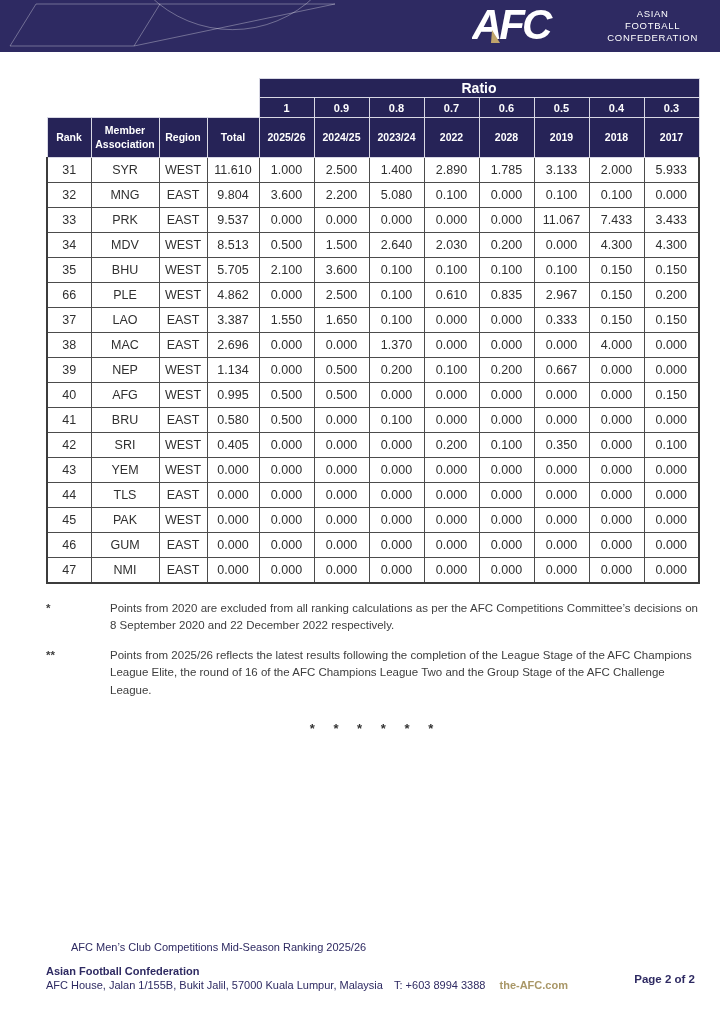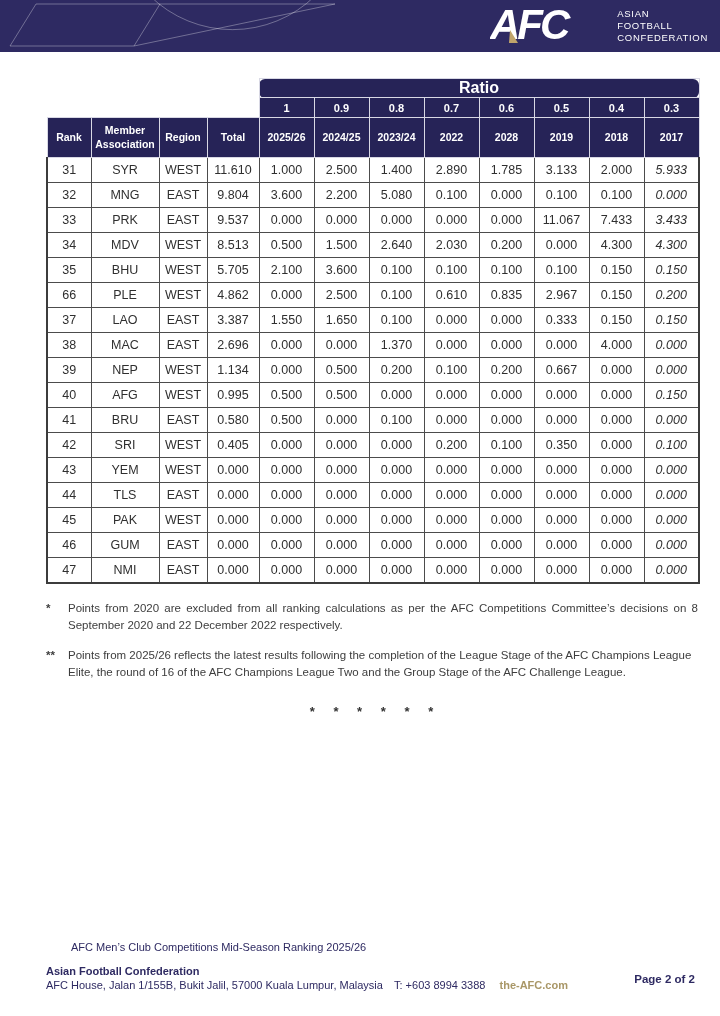--- a/index.html
+++ b/index.html
@@ -5,50 +5,50 @@
   * { margin:0; padding:0; box-sizing:border-box; }
   html,body { background:#ffffff; }
   body {
     width:720px; height:1016px; position:relative; overflow:hidden;
     font-family:"Liberation Sans", sans-serif; color:#2e2a62;
   }
 
   
   .banner { position:relative; height:52px; background:#2e2a62; overflow:hidden; }
   .banner .deco { position:absolute; left:0; top:0; width:100%; height:100%; }
-  .logo-block { position:absolute; right:12px; top:4px; display:flex; align-items:center; gap:7px; }
+  .logo-block { position:absolute; right:22px; top:4px; display:flex; align-items:center; gap:15px;text-align:center; }
   .afc-logo-svg { display:block; }
   .org-lines { color:#ffffff; font-size:9.5px; letter-spacing:0.7px; line-height:1.25; }
   .org-lines .bold-line { font-weight:normal; }
 
   
   .content { padding:26px 23px 0 46px; }
   table.ranking { border-collapse:collapse; table-layout:fixed; width:652px; }
   th, td { text-align:center; vertical-align:middle; overflow:hidden; }
   .blank-cell { border:none; background:#ffffff; }
   .navy-cell {
     background:#262357; color:#ffffff; font-weight:bold;
     border:1px solid #d8d8e4;
   }
-  .ratio-title-row .navy-cell { height:19px; font-size:16px;border-radius:6px; }
+  .ratio-title-row .navy-cell { height:19px; font-size:14px; }
   .ratio-values-row .navy-cell { height:20px; font-size:11px; }
   .header-row .navy-cell { height:40px; font-size:10.5px; line-height:1.25; padding:2px 1px; }
   tbody td {
     border:1px solid #4c4c4c; background:#ffffff;
     height:25px; font-size:12.5px; color:#2f2f2f;
   }
   tbody td:first-child { border-left:2px solid #3c3c3c; }
-  tbody td:last-child { border-right:2px solid #3c3c3c;font-style:italic; }
+  tbody td:last-child { border-right:2px solid #3c3c3c; }
   tbody tr:last-child td { border-bottom:2px solid #3c3c3c; }
 
   
   .footnotes { width:652px; margin-top:16px; }
   .footnote { display:flex; margin-bottom:13px; font-size:11.5px; line-height:1.5; color:#3d3d3d; }
   .footnote .marker { width:22px; flex:none; font-weight:bold; }
-  .footnote .fn-text { flex:1; }
+  .footnote .fn-text { flex:1;margin-left:42px; }
   .footnote.justified .fn-text { text-align:justify; }
   .stars { width:652px; text-align:center; margin-top:22px; font-size:13px; font-weight:bold; color:#333333; word-spacing:13px; letter-spacing:1px; }
 
   
   .doc-title { position:absolute; left:46px; top:941px; font-size:11px; color:#2e2a62;margin-left:25px; }
   .org-name { position:absolute; left:46px; top:965px; font-size:11px; font-weight:bold; color:#2e2a62; }
   .address-line { position:absolute; left:46px; top:979px; font-size:11px; color:#2e2a62; white-space:nowrap; }
   .address-line .phone { margin-left:8px; }
   .address-line .site { margin-left:11px; color:#a99767; font-weight:bold; text-decoration:none; }
   .page-label { position:absolute; right:25px; top:973px; font-size:11.5px; font-weight:bold; color:#2e2a62; }

